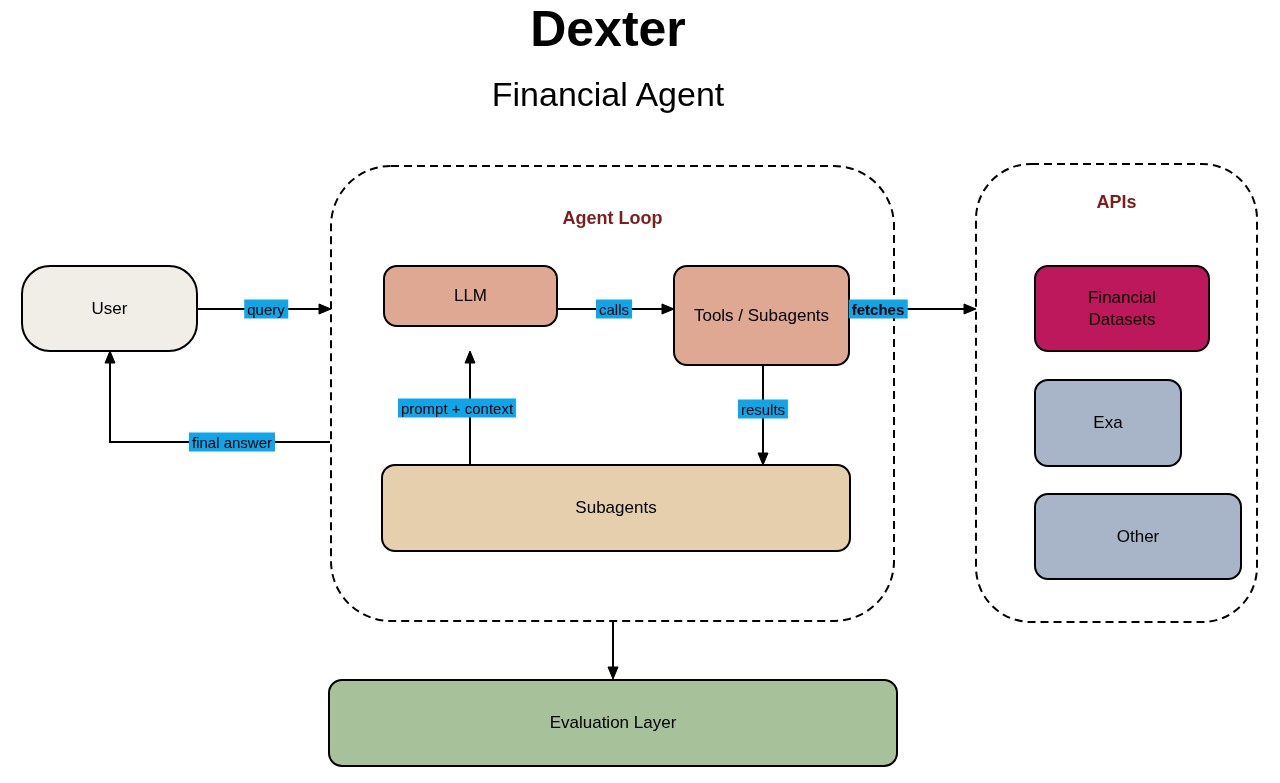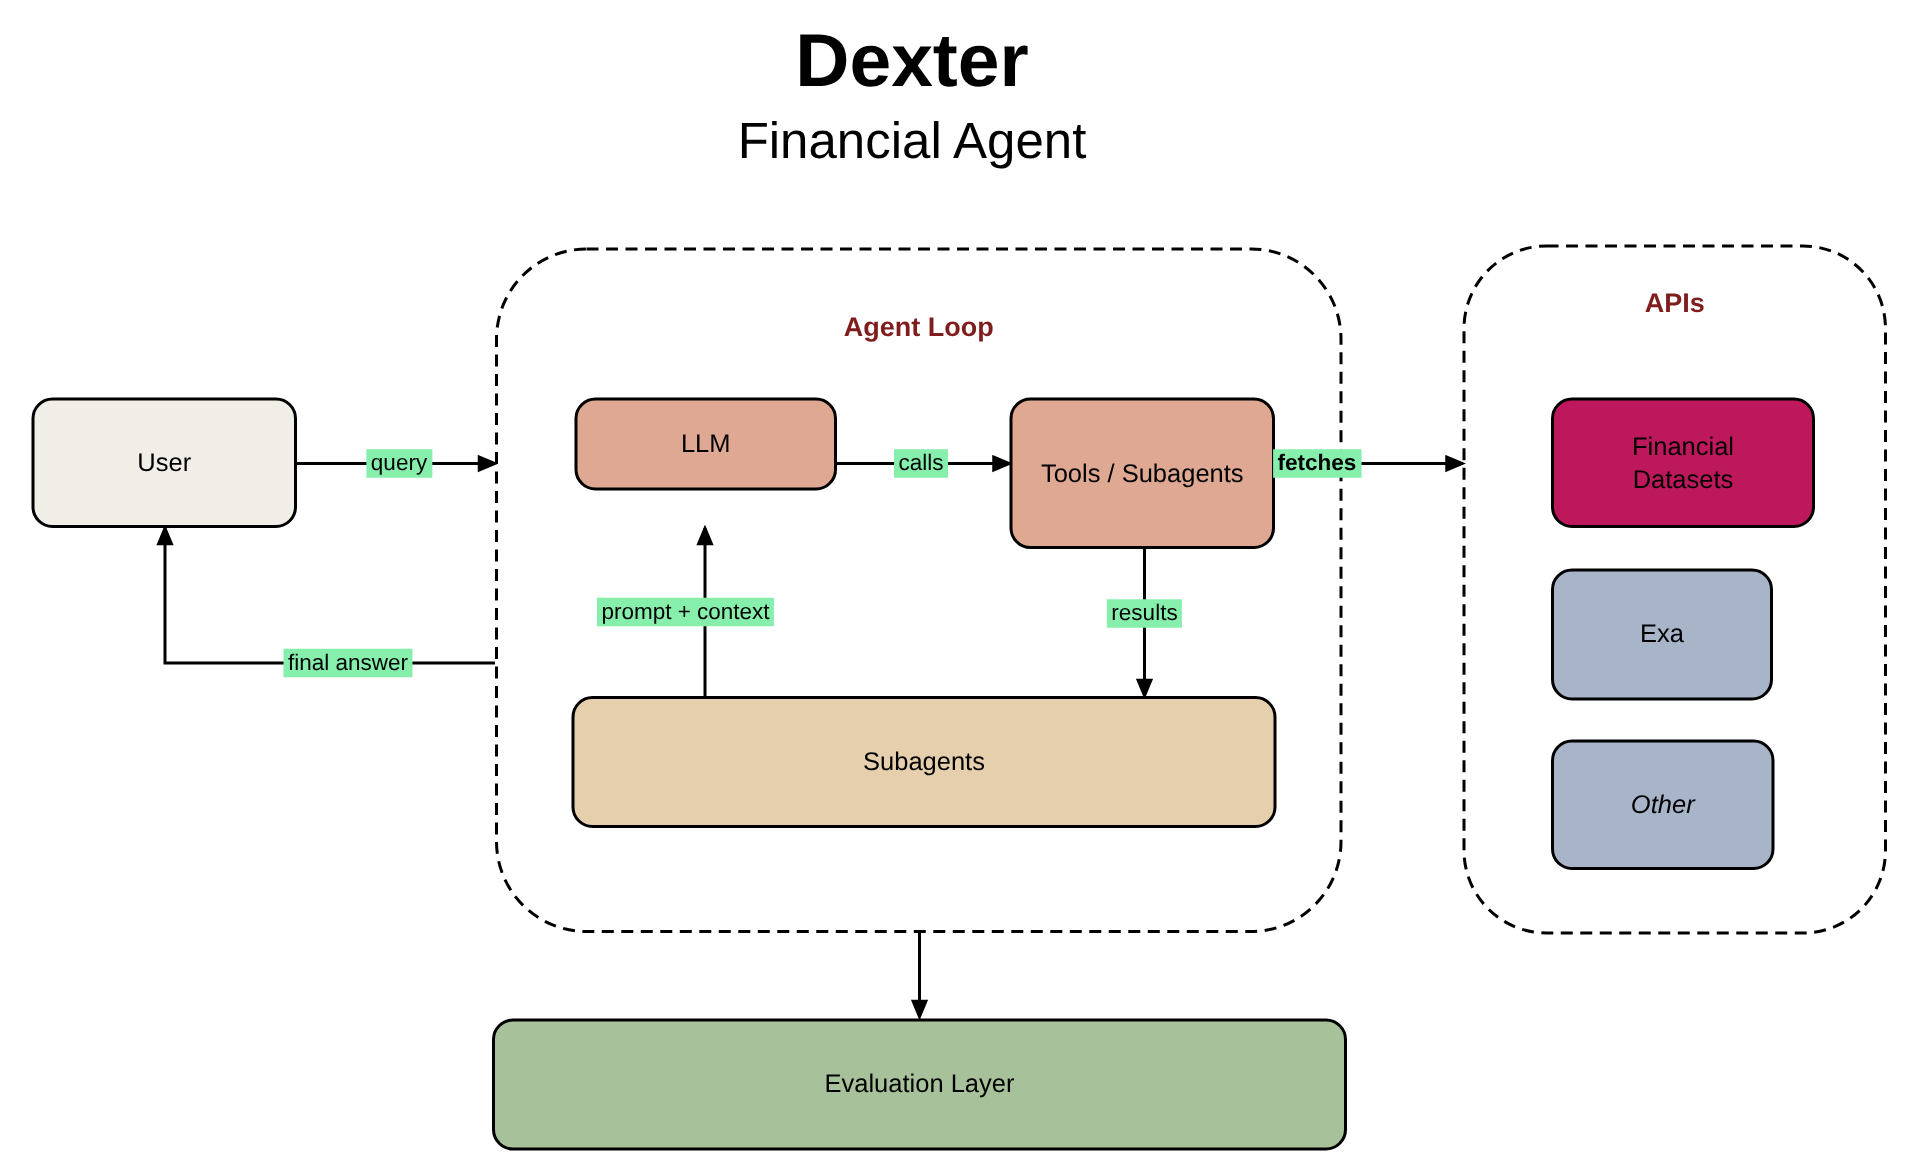--- a/index.html
+++ b/index.html
@@ -23,21 +23,21 @@
   }
   .header-wrap {
     position: absolute;
     left: 0;
     width: 1216px;
     text-align: center;
     z-index: 2;
     color: #000000;
   }
   .title-main {
-    top: 15px;
+    top: 4px;
     font-size: 50px;
     font-weight: bold;
     line-height: 1;
   }
   .title-sub {
     top: 77px;
     font-size: 34px;
     font-weight: normal;
     line-height: 1;
   }
@@ -65,21 +65,21 @@
     text-align: center;
     font-size: 18px;
     font-weight: bold;
     color: #7f1d1d;
     line-height: 22px;
     z-index: 2;
   }
   .edge-label {
     position: absolute;
     transform: translate(-50%, -50%);
-    background: #86efac;
+    background: #0ea5e9;
     font-size: 15px;
     color: #000000;
     line-height: 17px;
     padding: 1px 3px;
     white-space: nowrap;
     z-index: 3;
   }
 </style>
 </head>
 <body>
@@ -104,21 +104,21 @@
     <path d="M330,442 H110 V352" fill="none" stroke="#000000" stroke-width="2" marker-end="url(#arrowhead)"></path>
     <path d="M613,622 V678" fill="none" stroke="#000000" stroke-width="2" marker-end="url(#arrowhead)"></path>
   </svg>
 
   <div class="header-wrap title-main">Dexter</div>
   <div class="header-wrap title-sub">Financial Agent</div>
 
   <div class="container-label" style="left:331px;top:207px;width:563px;">Agent Loop</div>
   <div class="container-label" style="left:976px;top:191px;width:281px;">APIs</div>
 
-  <div class="node" style="left: 21px; top: 265px; width: 177px; height: 87px; background-color: rgb(241, 238, 231);">
+  <div class="node" style="left: 21px; top: 265px; width: 177px; height: 87px; background-color: rgb(241, 238, 231); border-radius: 29px;">
     <span class="node-label">User</span>
   </div>
 
   <div class="node" style="left: 383px; top: 265px; width: 175px; height: 62px; background-color: rgb(222, 168, 146);">
     <span class="node-label">LLM</span>
   </div>
 
   <div class="node" style="left: 673px; top: 265px; width: 177px; height: 101px; background-color: rgb(222, 168, 146);">
     <span class="node-label">Tools / Subagents</span>
   </div>
@@ -128,21 +128,21 @@
   </div>
 
   <div class="node" style="left: 1034px; top: 265px; width: 176px; height: 87px; background-color: #be185d;">
     <span class="node-label narrow">Financial Datasets</span>
   </div>
 
   <div class="node" style="left: 1034px; top: 379px; width: 148px; height: 88px; background-color: rgb(168, 180, 200);">
     <span class="node-label">Exa</span>
   </div>
 
-  <div class="node" style="left: 1034px; top: 493px; width: 149px; height: 87px; background-color: rgb(168, 180, 200); font-style: italic;">
+  <div class="node" style="left: 1034px; top: 493px; width: 208px; height: 87px; background-color: rgb(168, 180, 200);">
     <span class="node-label">Other</span>
   </div>
 
   <div class="node" style="left: 328px; top: 679px; width: 570px; height: 88px; background-color: rgb(167, 193, 155);">
     <span class="node-label">Evaluation Layer</span>
   </div>
 
   <div class="edge-label" style="left:266px;top:309px;">query</div>
   <div class="edge-label" style="left:614px;top:309px;">calls</div>
   <div class="edge-label" style="left:878px;top:309px;font-weight:bold;">fetches</div>

